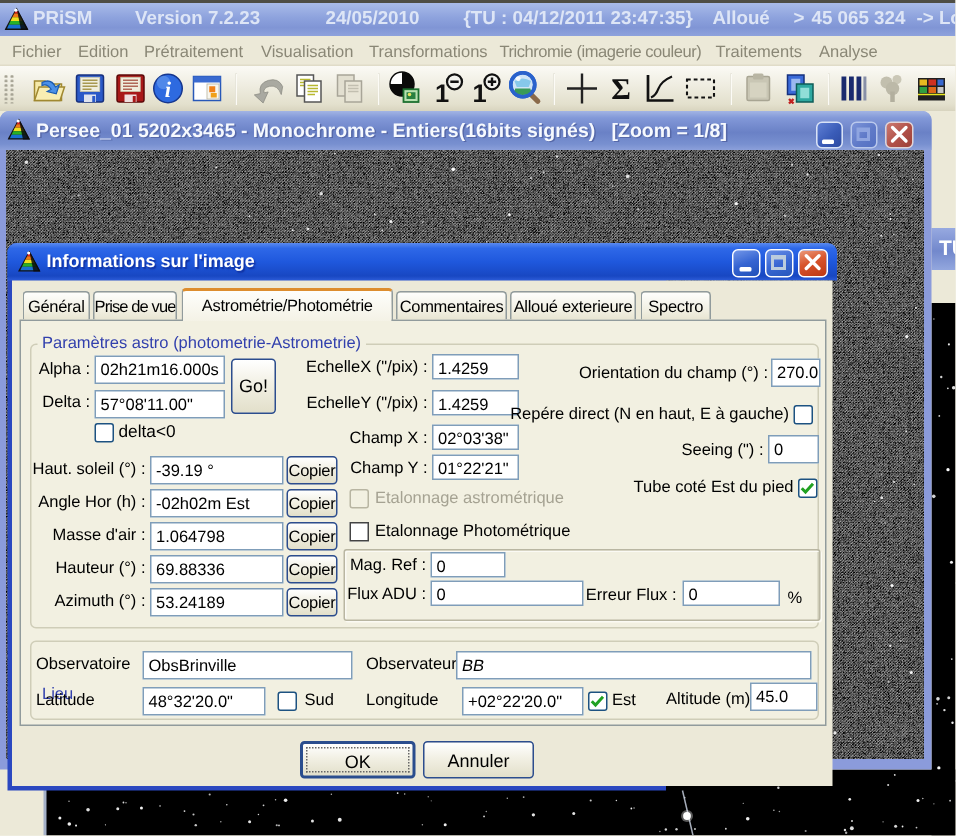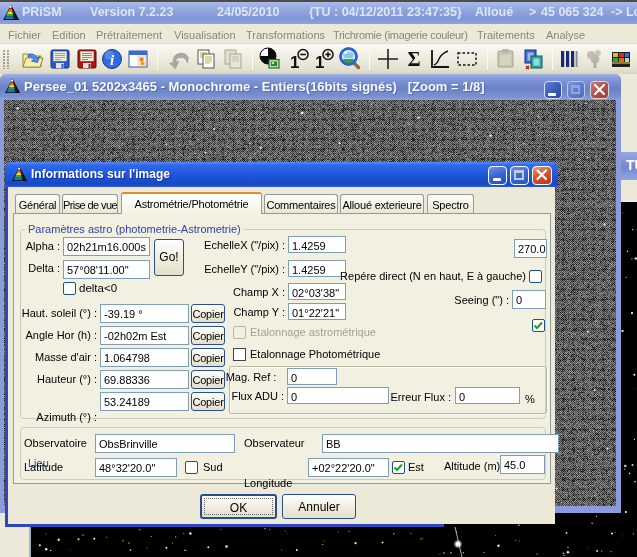--- a/index.html
+++ b/index.html
@@ -648,64 +648,66 @@
       <div class="btn" style="left:183px;top:117px;width:34px;height:19px;font-size:11px;letter-spacing:-0.2px;padding-top:3px;">Copier</div>
       <div class="rlbl" style="left:0px;top:142px;width:89px;">Angle Hor (h) :</div>
       <div class="fld" style="left:92px;top:139px;width:89px;height:19px;">-02h02m Est</div>
       <div class="btn" style="left:183px;top:139px;width:34px;height:19px;font-size:11px;letter-spacing:-0.2px;padding-top:3px;">Copier</div>
       <div class="rlbl" style="left:0px;top:164px;width:89px;">Masse d'air :</div>
       <div class="fld" style="left:92px;top:161px;width:89px;height:19px;">1.064798</div>
       <div class="btn" style="left:183px;top:161px;width:34px;height:19px;font-size:11px;letter-spacing:-0.2px;padding-top:3px;">Copier</div>
       <div class="rlbl" style="left:0px;top:186px;width:89px;">Hauteur (°) :</div>
       <div class="fld" style="left:92px;top:183px;width:89px;height:19px;">69.88336</div>
       <div class="btn" style="left:183px;top:183px;width:34px;height:19px;font-size:11px;letter-spacing:-0.2px;padding-top:3px;">Copier</div>
-      <div class="rlbl" style="left:0px;top:208px;width:89px;margin-top:16px;">Azimuth (°) :</div>
+      <div class="rlbl" style="left:0px;top:208px;width:89px;">Azimuth (°) :</div>
       <div class="fld" style="left:92px;top:205px;width:89px;height:19px;">53.24189</div>
       <div class="btn" style="left:183px;top:205px;width:34px;height:19px;font-size:11px;letter-spacing:-0.2px;padding-top:3px;">Copier</div>
       <div class="rlbl" style="left:160px;top:52px;width:117px;">EchelleX ("/pix) :</div>
       <div class="fld" style="left:280px;top:49px;width:58px;height:17px;">1.4259</div>
       <div class="rlbl" style="left:160px;top:76px;width:117px;">EchelleY ("/pix) :</div>
       <div class="fld" style="left:280px;top:73px;width:58px;height:17px;">1.4259</div>
       <div class="rlbl" style="left:160px;top:99px;width:117px;">Champ X :</div>
       <div class="fld" style="left:280px;top:96px;width:58px;height:17px;">02°03'38"</div>
       <div class="rlbl" style="left:160px;top:119px;width:117px;">Champ Y :</div>
       <div class="fld" style="left:280px;top:116px;width:58px;height:17px;">01°22'21"</div>
+      <div class="rlbl" style="left:360px;top:56px;width:144px;">Orientation du champ (°) :</div>
       <div class="fld" style="left:506px;top:52px;width:33px;height:19px;">270.0</div>
       <div class="rlbl" style="left:300px;top:83px;width:218px;">Repére direct (N en haut, E à gauche)</div>
       <div class="cb" style="left:521px;top:83px;"></div>
       <div class="rlbl" style="left:400px;top:107px;width:101px;">Seeing (") :</div>
       <div class="fld" style="left:504px;top:103px;width:34px;height:19px;">0</div>
+      <div class="rlbl" style="left:380px;top:132px;width:141px;">Tube coté Est du pied</div>
       <div class="cb" style="left:524px;top:132px;">
         <svg width="13" height="13" style="position:absolute;left:-1px;top:-1px">
           <path d="M2.5 6.5 L5 9 L10 3.5" stroke="#21a121" stroke-width="2" fill="none"></path>
         </svg>
       </div>
       <div class="cb" style="left:225px;top:139px;border-color:#b8b5a2;background:#f2f0e1;"></div>
       <div class="lbl" style="left:242px;top:139px;color:#a5a292;">Etalonnage astrométrique</div>
       <div class="cb" style="left:225px;top:161px;border-color:#444;border-radius:0;"></div>
       <div class="lbl" style="left:242px;top:161px;">Etalonnage Photométrique</div>
       <div class="abs" style="left:221px;top:179px;width:318px;height:48px;border:1px solid #b9b6a2;border-radius:2px;box-shadow:inset 1px 1px 0 #fbfaf4, 1px 1px 0 #fbfaf4;"></div>
-      <div class="rlbl" style="left:195px;top:184px;width:96px;text-align:center;">Mag. Ref :</div>
+      <div class="rlbl" style="left:180px;top:184px;width:96px;">Mag. Ref :</div>
       <div class="fld" style="left:279px;top:181px;width:50px;height:17px;">0</div>
       <div class="rlbl" style="left:180px;top:203px;width:96px;">Flux ADU :</div>
       <div class="fld" style="left:279px;top:200px;width:102px;height:17px;">0</div>
       <div class="rlbl" style="left:380px;top:204px;width:63px;">Erreur Flux :</div>
       <div class="fld" style="left:447px;top:200px;width:65px;height:17px;">0</div>
       <div class="lbl" style="left:517px;top:206px;font-size:11px;">%</div>
       <div class="abs" style="left:12px;top:240px;width:526px;height:53px;border:1px solid #cfcdb8;border-radius:4px;"></div>
       <div class="abs" style="left:17px;top:234px;background:#f2f0e1;padding:0 3px;font-size:11px;color:#3240ad;margin-top:36px;">Lieu</div>
       <div class="lbl" style="left:16px;top:250px;">Observatoire</div>
       <div class="fld" style="left:87px;top:247px;width:140px;height:19px;">ObsBrinville</div>
       <div class="lbl" style="left:236px;top:250px;">Observateur</div>
-      <div class="fld" style="left:314px;top:247px;width:237px;height:19px;">BB</div>
+      <div class="fld" style="left:296px;top:247px;width:237px;height:19px;font-style:italic;">BB</div>
       <div class="lbl" style="left:16px;top:274px;">Latitude</div>
       <div class="fld" style="left:87px;top:271px;width:82px;height:19px;">48°32'20.0"</div>
       <div class="cb" style="left:177px;top:274px;"></div>
       <div class="lbl" style="left:195px;top:274px;">Sud</div>
-      <div class="lbl" style="left:236px;top:290px;">Longitude</div>
+      <div class="lbl" style="left:236px;top:274px;">Longitude</div>
       <div class="fld" style="left:300px;top:271px;width:81px;height:19px;">+02°22'20.0"</div>
       <div class="cb" style="left:384px;top:274px;">
         <svg width="13" height="13" style="position:absolute;left:-1px;top:-1px">
           <path d="M2.5 6.5 L5 9 L10 3.5" stroke="#21a121" stroke-width="2" fill="none"></path>
         </svg>
       </div>
       <div class="lbl" style="left:400px;top:274px;">Est</div>
       <div class="lbl" style="left:436px;top:273px;">Altitude (m)</div>
       <div class="fld" style="left:492px;top:268px;width:45px;height:19px;">45.0</div>
       <div class="btn" style="left:192px;top:307px;width:77px;height:25px;padding-top:5px;border:2px solid #2a4d8e;">OK<div style="position:absolute;left:2px;top:2px;right:2px;bottom:2px;border:1px dotted #666;"></div></div>

